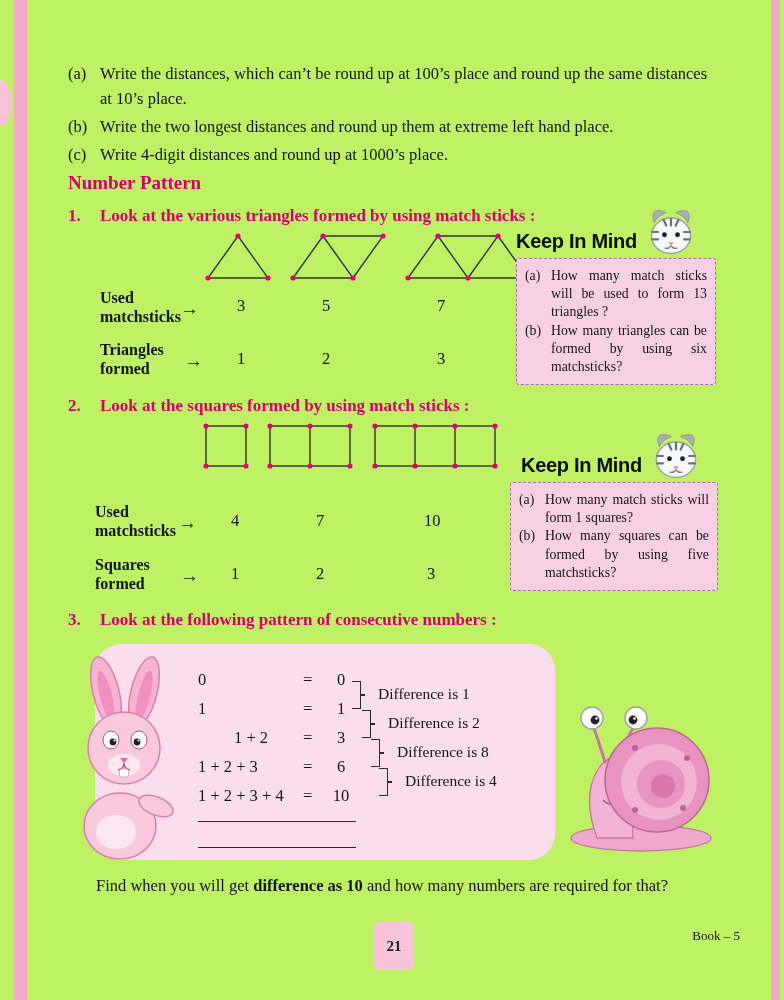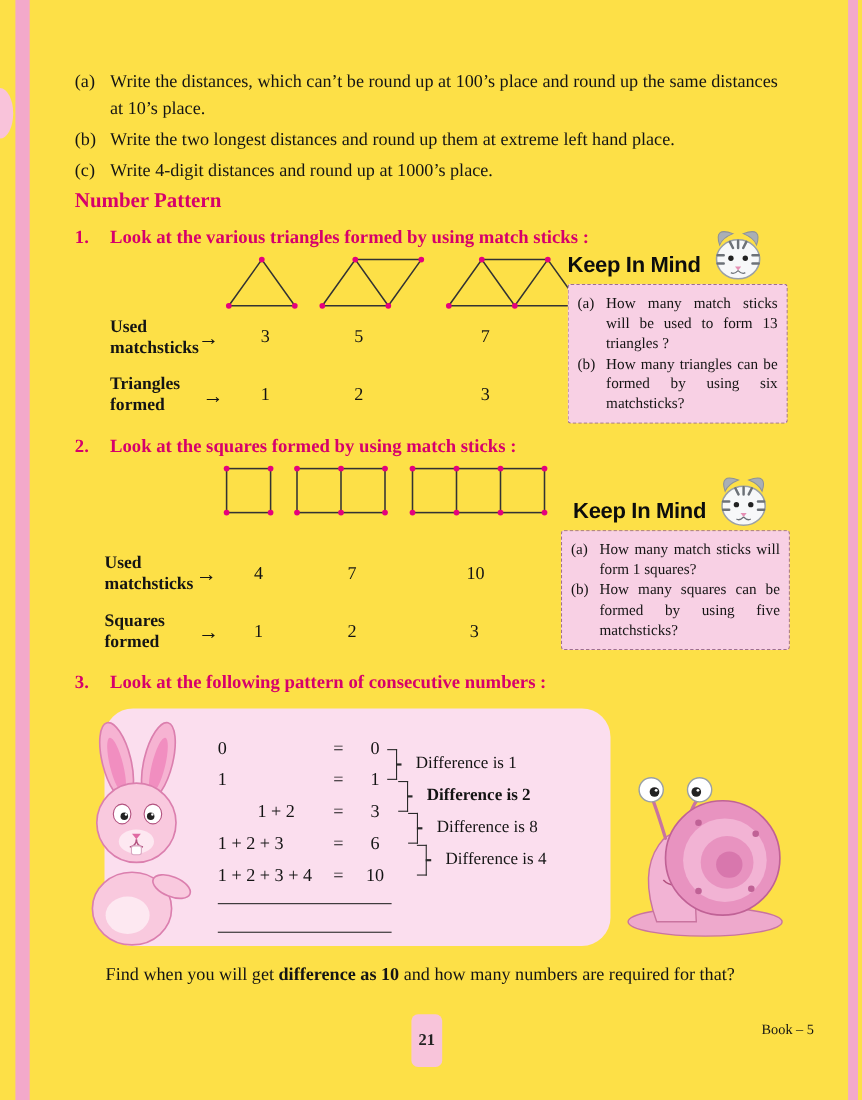--- a/index.html
+++ b/index.html
@@ -1,17 +1,17 @@
 <!DOCTYPE html>
 <html><head>
 <meta charset="utf-8">
 <style>
   html,body{margin:0;padding:0;width:784px;height:1000px;background:#ffffff;overflow:hidden;
     font-family:"Liberation Serif", serif;color:#141414;}
-  .page{position:relative;width:784px;height:1000px;background:#fde047;}
+  .page{position:relative;width:784px;height:1000px;background:#bef264;}
   .abs{position:absolute;}
   .body-text{font-size:16.5px;line-height:1.5;color:#141414;}
   .hang .lbl{display:inline-block;width:32px;vertical-align:top;}
   .hang .txt{display:inline-block;width:calc(100% - 38px);vertical-align:top;}
   .section-title{font-size:19px;font-weight:bold;color:#d6006b;}
   .q-num{font-size:17px;font-weight:bold;color:#d6006b;}
   .q-title{font-size:17px;font-weight:bold;color:#d6006b;}
   .kim{font-family:"Liberation Sans", sans-serif;font-weight:bold;font-size:20px;color:#0d0d0d;letter-spacing:-0.3px;}
   .table-label{font-weight:bold;font-size:16px;line-height:1.2;color:#141414;}
   .arrow{font-size:19px;color:#141414;}
@@ -228,21 +228,21 @@
   <div class="abs pnum" style="left:198px;top:786px;">1 + 2 + 3 + 4</div>
   <div class="abs pnum" style="left:303px;top:786px;">=</div>
   <div class="abs pnum" style="left:330px;top:786px;width:22px;text-align:center;">10</div>
 
   <div class="bracket" style="left:352px;top:681px;"></div>
   <div class="bracket" style="left:362px;top:710px;"></div>
   <div class="bracket" style="left:371px;top:739px;"></div>
   <div class="bracket" style="left:379px;top:768px;"></div>
 
   <div class="abs diff" style="left:378px;top:685px;">Difference is 1</div>
-  <div class="abs diff" style="left:388px;top:714px;font-weight:bold;">Difference is 2</div>
+  <div class="abs diff" style="left:388px;top:714px;">Difference is 2</div>
   <div class="abs diff" style="left:397px;top:743px;">Difference is 8</div>
   <div class="abs diff" style="left:405px;top:772px;">Difference is 4</div>
 
   <div class="abs blank-line" style="left:198px;top:820px;"></div>
   <div class="abs blank-line" style="left:198px;top:846px;"></div>
 
   <svg class="abs" style="left:565px;top:658px;" width="150" height="198" viewBox="0 0 150 198">
     <ellipse cx="76" cy="180" rx="70" ry="13" fill="#eea9cc" stroke="#c9749f" stroke-width="1.3"></ellipse>
     <path d="M32 180 q-16 -44 2 -70 q10 -15 26 -9 q14 6 10 26 q-4 20 -2 53 z" fill="#f2b3d4" stroke="#c9749f" stroke-width="1.3"></path>
     <path d="M40 104 q-8 -26 -12 -36 M58 102 q4 -26 12 -34" stroke="#c9749f" stroke-width="3" fill="none" stroke-linecap="round"></path>
@@ -261,17 +261,17 @@
       <circle cx="122" cy="100" r="3" fill="#c06296"></circle>
     <circle cx="118" cy="150" r="3" fill="#c06296"></circle>
       <circle cx="70" cy="152" r="3" fill="#c06296"></circle>
   </svg>
 
   <div class="abs body-text" style="left:96px;top:874px;width:645px;">
     <span>Find when you will get </span><b>difference as 10</b><span> and how many numbers are required for that?</span>
   </div>
 
   <div class="abs footer" style="left:620px;top:928px;width:120px;text-align:right;">Book – 5</div>
-  <div class="abs page-tab" style="left:374px;top:922px;width:28px;height:48px;">
+  <div class="abs page-tab" style="left:374px;top:922px;width:40px;height:48px;">
     <span>21</span>
   </div>
 
 </div>
 
 </body></html>

